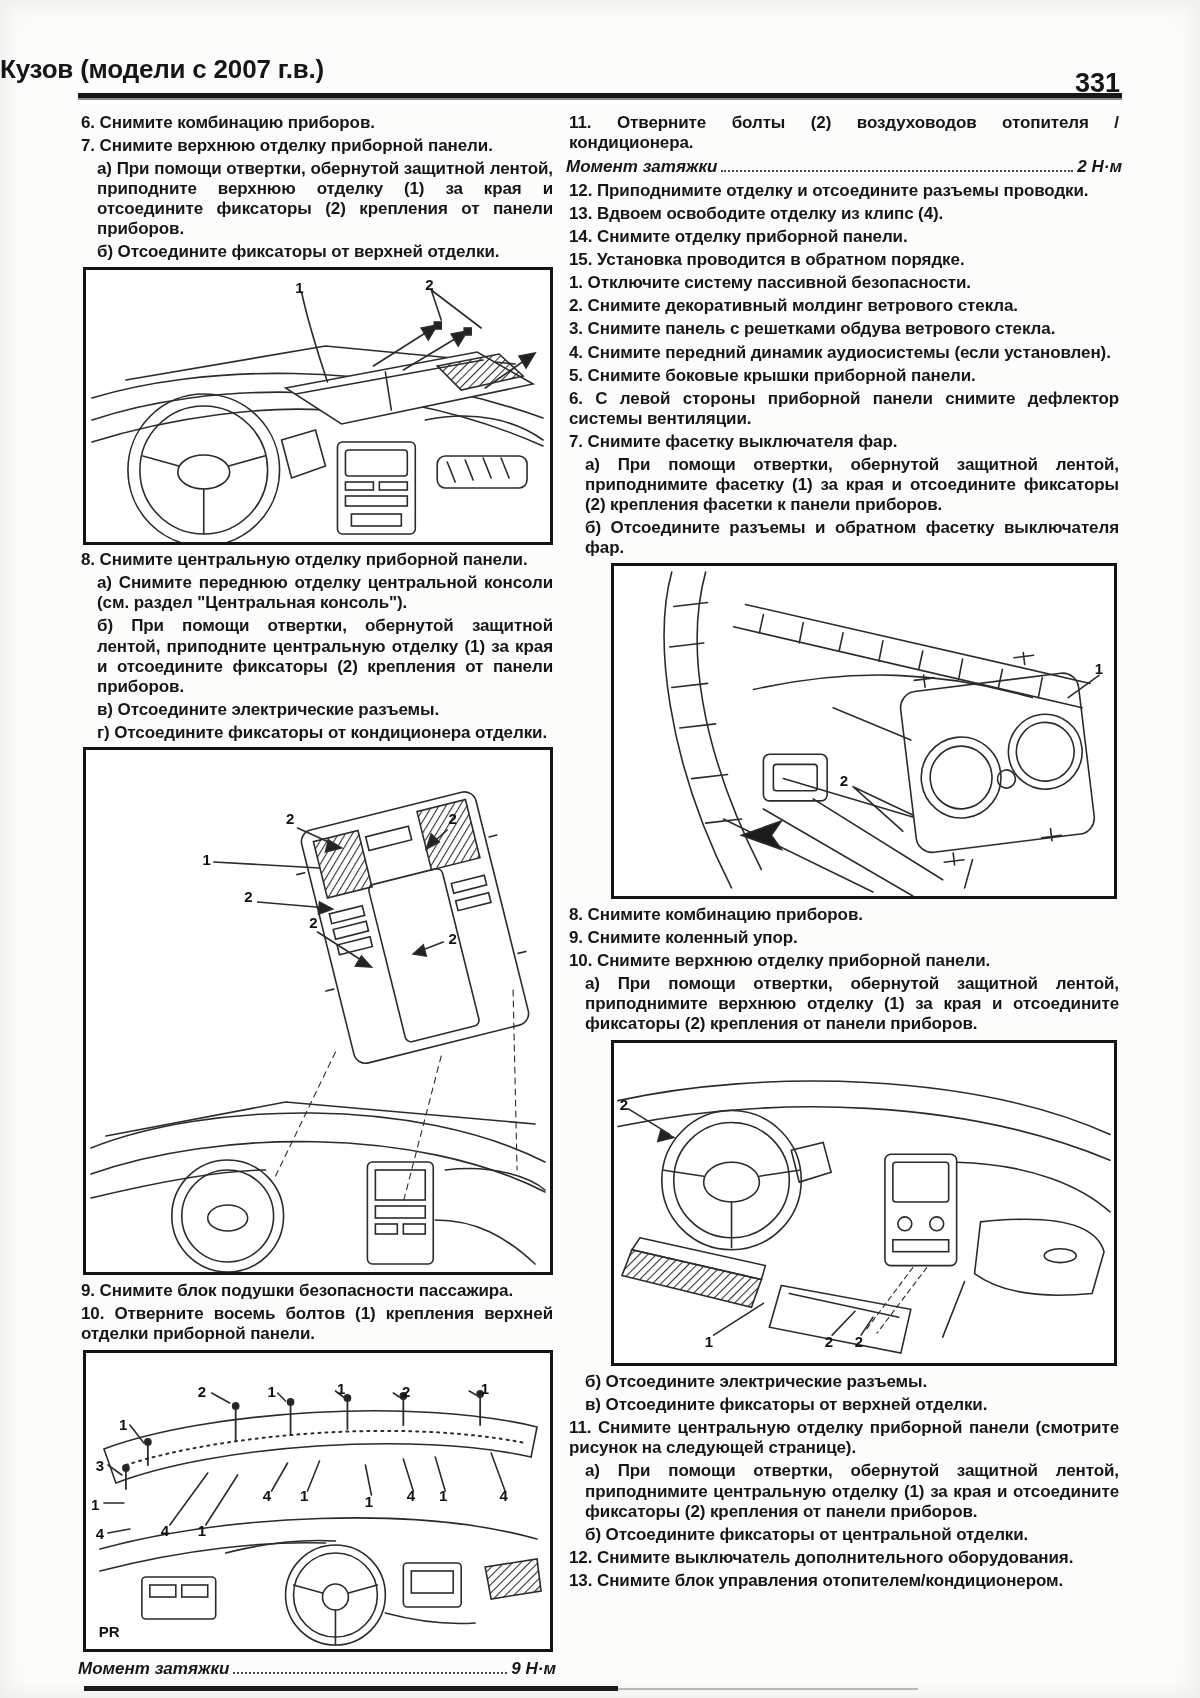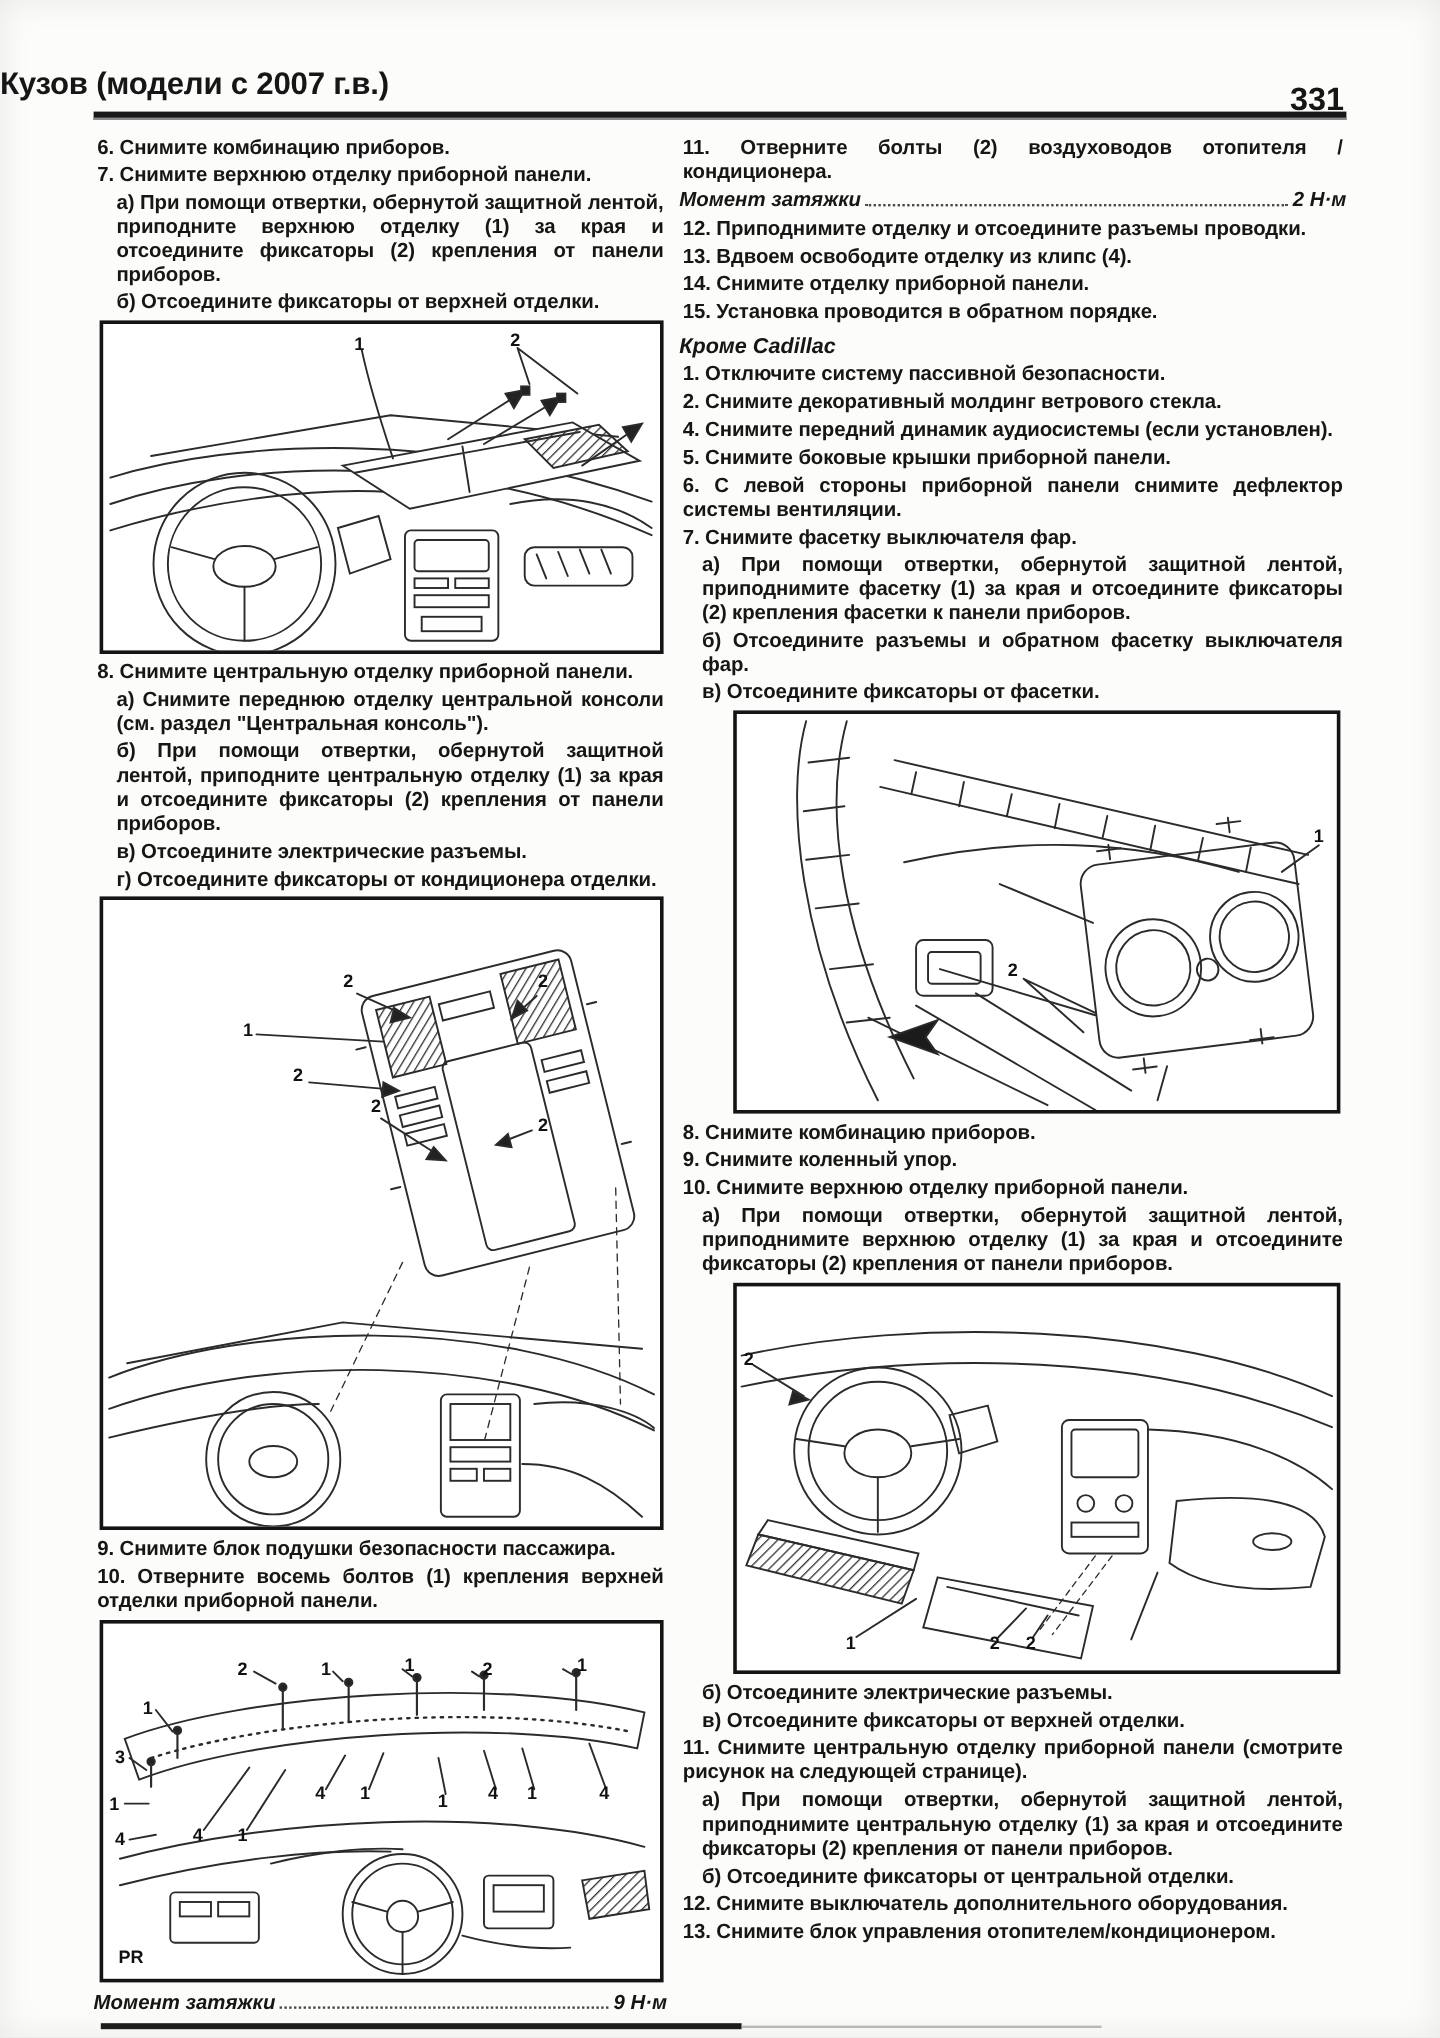--- a/index.html
+++ b/index.html
@@ -259,32 +259,31 @@
         <span>2 Н·м</span>
       </div>
 
       <div>
           <p class="step">12. Приподнимите отделку и отсоедините разъемы проводки.</p>
           <p class="step">13. Вдвоем освободите отделку из клипс (4).</p>
           <p class="step">14. Снимите отделку приборной панели.</p>
           <p class="step">15. Установка проводится в обратном порядке.</p>
         </div>
 
-      <div class="subheading">Кроме Cadillac</div>
 
       <div>
           <p class="step">1. Отключите систему пассивной безопасности.</p>
           <p class="step">2. Снимите декоративный молдинг ветрового стекла.</p>
+          <p class="step">3. Снимите панель с решетками обдува ветрового стекла.</p>
           <p class="step">4. Снимите передний динамик аудиосистемы (если установлен).</p>
           <p class="step">5. Снимите боковые крышки приборной панели.</p>
           <p class="step">6. С левой стороны приборной панели снимите дефлектор системы вентиляции.</p>
           <p class="step">7. Снимите фасетку выключателя фар.</p>
           <p class="substep">а) При помощи отвертки, обернутой защитной лентой, приподнимите фасетку (1) за края и отсоедините фиксаторы (2) крепления фасетки к панели приборов.</p>
           <p class="substep">б) Отсоедините разъемы и обратном фасетку выключателя фар.</p>
-          <p class="substep">в) Отсоедините фиксаторы от фасетки.</p>
         </div>
 
       <div class="fig" id="fig4">
         <svg viewBox="0 0 502 326" preserveAspectRatio="none">
           <g stroke="#2b2b2b" fill="none" stroke-width="1.6" stroke-linecap="round">
             <path d="M58,6 C40,70 52,190 118,318"></path>
             <path d="M92,6 C72,78 86,180 148,300"></path>
             <path d="M60,40 L94,36 M56,80 L90,76 M58,120 L94,116 M66,160 L102,156 M78,210 L114,206 M92,254 L128,250"></path>
             <path d="M120,60 L470,140"></path>
               <path d="M132,38 L478,116"></path>

